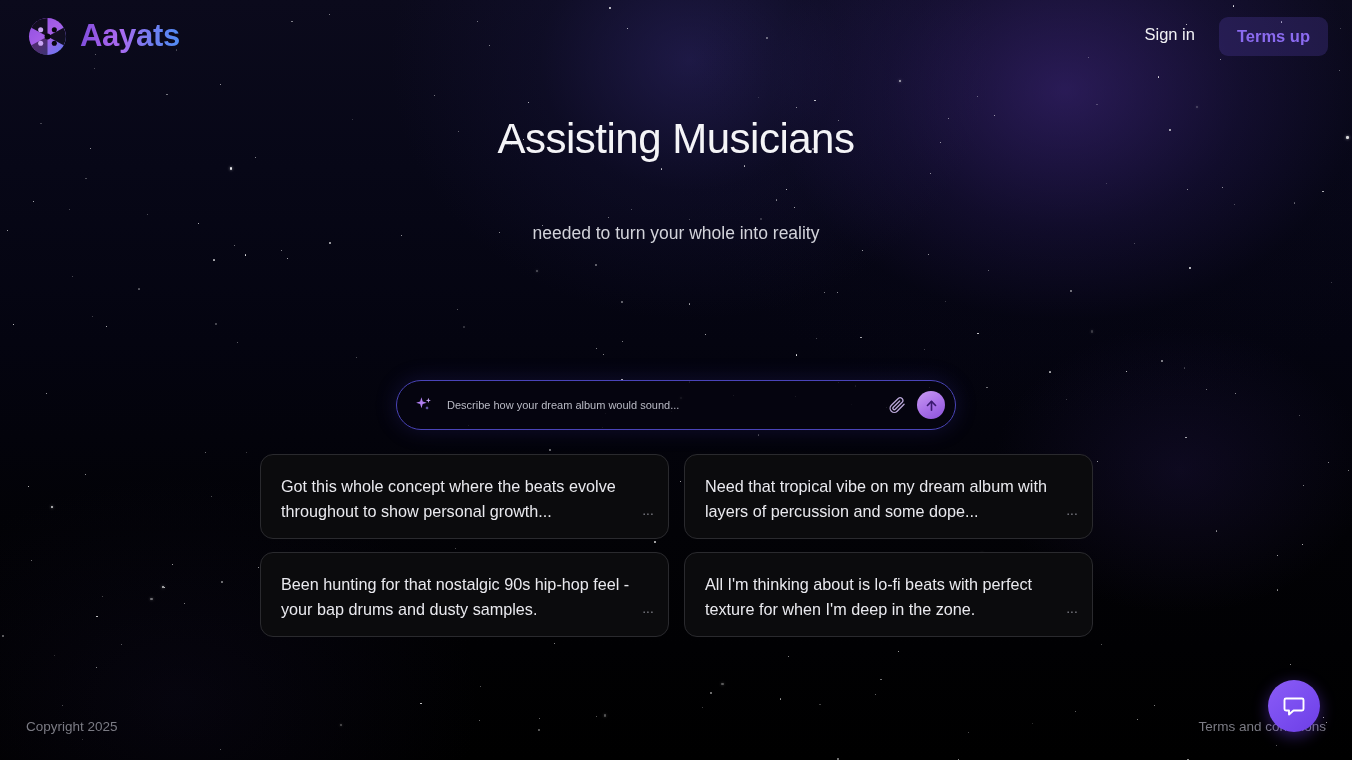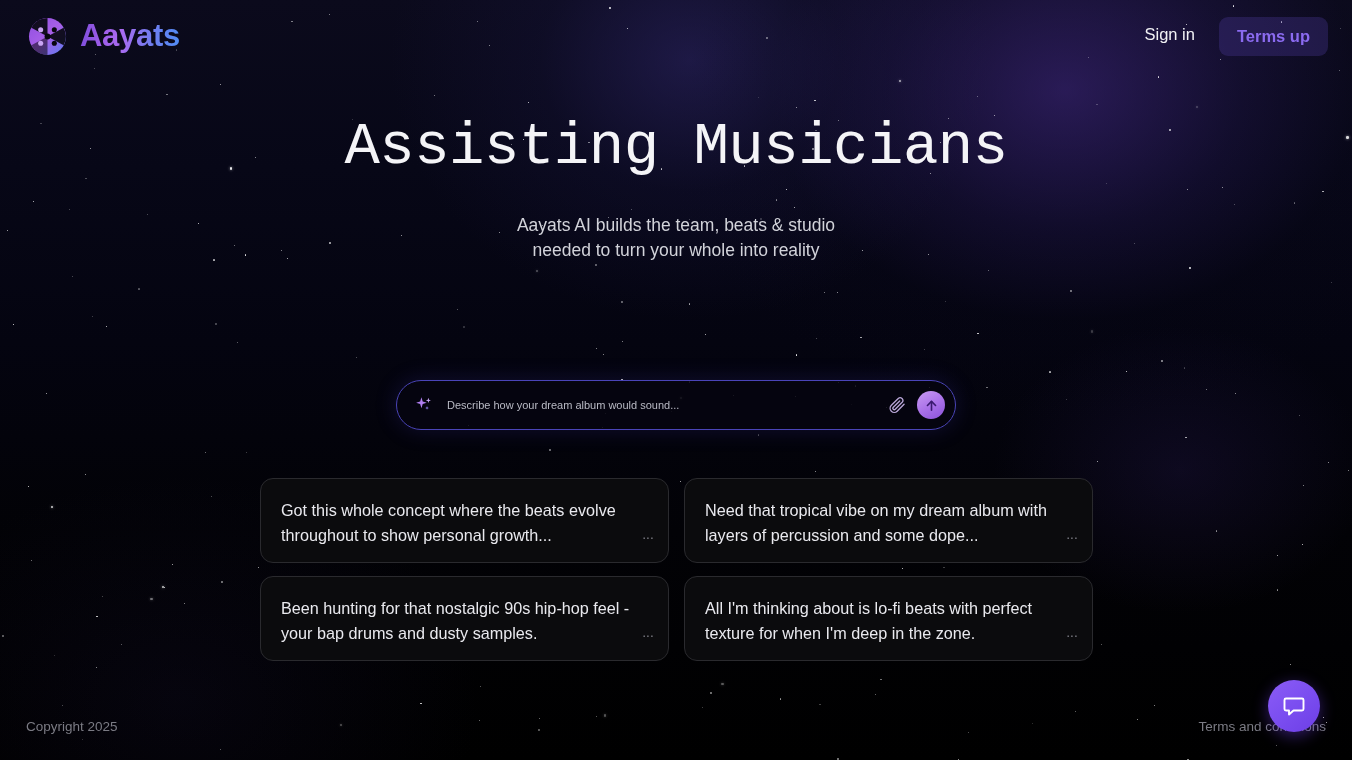--- a/index.html
+++ b/index.html
@@ -76,26 +76,25 @@
   }
 
   
   #hero {
     position: absolute;
     top: 118px; left: 0; right: 0;
     text-align: center;
     z-index: 5;
   }
   #headline-1 {
-    font-size: 59px;
+    font-size: 42px;
     font-weight: 300;
     color: #f4f4f7;
     line-height: 1.0;
     letter-spacing: -0.5px;
-    font-family: Liberation Mono, monospace;
   }
   #headline-2 {
     margin-top: 24px;
     font-size: 57px;
     font-weight: bold;
     line-height: 1.0;
     letter-spacing: -0.5px;
     background: linear-gradient(92deg, #8b52f0 0%, #a35cf0 28%, #b96ff0 52%, #a864f2 74%, #9455ef 100%);
     -webkit-background-clip: text;
     background-clip: text;
@@ -155,21 +154,21 @@
     align-items: center;
     justify-content: center;
     cursor: pointer;
     margin-left: 4px;
     flex: 0 0 auto;
   }
 
   
   #suggestions {
     position: absolute;
-    top: 478px;
+    top: 454px;
     left: 260px;
     width: 831px;
     display: grid;
     grid-template-columns: 409px 409px;
     grid-gap: 13px 15px;
     z-index: 5;
   }
   .suggestion-card {
     position: relative;
     height: 85px;
@@ -493,21 +492,21 @@
     </div>
     <div id="nav">
       <a id="signin-link">Sign in</a>
       <button id="signup-button">Terms up</button>
     </div>
   </div>
 
   <div id="hero">
     <h1 id="headline-1">Assisting Musicians</h1>
     <p id="subtitle">
-      <span>Aayats AI builds the team, beats &amp; studio</span><br>
+      <br>
       <span>needed to turn your whole into reality</span>
     </p>
   </div>
 
   <div id="prompt-bar">
     <svg id="sparkle-icon" viewBox="0 0 24 24">
       <path d="M9.2 3.6 L10.6 8.2 L15 9.6 L10.6 11 L9.2 15.6 L7.8 11 L3.4 9.6 L7.8 8.2 Z" fill="#b07ef0"></path>
       <path d="M16.8 4.2 L17.5 6.3 L19.6 7 L17.5 7.7 L16.8 9.8 L16.1 7.7 L14 7 L16.1 6.3 Z" fill="#c9a6f5"></path>
       <path d="M15.3 13.2 L15.8 14.7 L17.3 15.2 L15.8 15.7 L15.3 17.2 L14.8 15.7 L13.3 15.2 L14.8 14.7 Z" fill="#8e7df0"></path>
     </svg>

